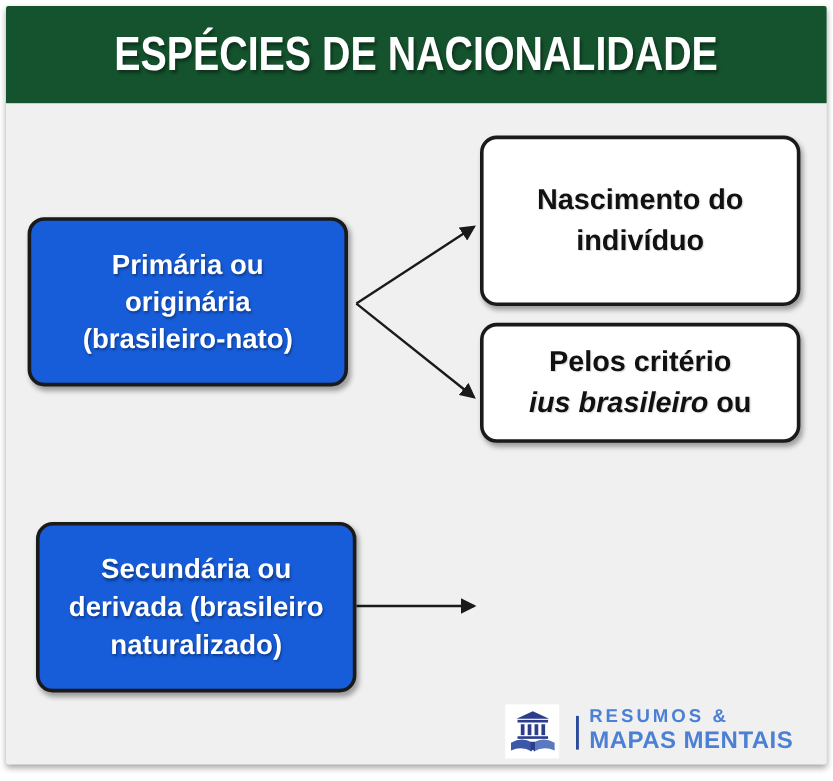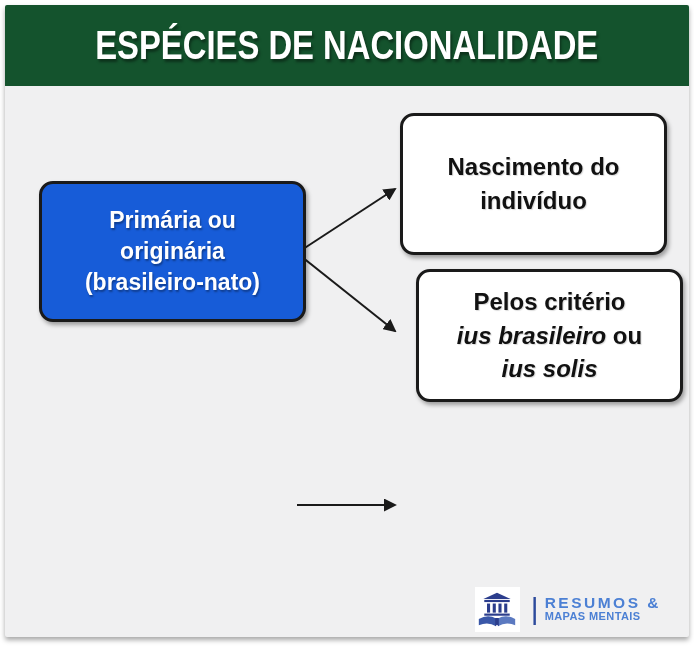--- a/index.html
+++ b/index.html
@@ -53,23 +53,23 @@
     background: #ffffff;
     color: #111111;
     font-weight: bold;
     font-size: 24px;
     line-height: 1.4;
     text-shadow: 1px 1px 1px rgba(0,0,0,0.15);
     padding: 0 22px;
   }
   .italic { font-style: italic; }
 
-  #node-primaria   { left: 34px;  top: 176px; width: 267px; height: 141px; }
+  #node-primaria   { left: 18px;  top: 176px; width: 267px; height: 141px; }
   #node-nascimento { left: 395px; top: 108px; width: 267px; height: 142px; }
-  #node-criterios  { left: 411px; top: 264px; width: 267px; height: 133px; }
+  #node-criterios  { left: 395px; top: 264px; width: 267px; height: 100px; }
   #node-secundaria { left: 25px;  top: 430px; width: 267px; height: 142px; }
   #node-ato        { left: 395px; top: 428px; width: 267px; height: 143px; }
 
   .connector-layer {
     position: absolute; left: 0; top: 0;
     width: 684px; height: 632px;
     pointer-events: none;
   }
 
   .footer {
@@ -108,21 +108,21 @@
   }
   .tagline-block { display: flex; flex-direction: column; line-height: 1.05; }
   .tagline-1 {
     color: #4c80d4;
     font-size: 15.5px;
     font-weight: bold;
     letter-spacing: 2.5px;
   }
   .tagline-2 {
     color: #4c80d4;
-    font-size: 11px;
+    font-size: 20px;
     font-weight: bold;
     letter-spacing: 0.4px;
   }
 </style>
 </head>
 <body>
 
 <div class="card">
 
   <div class="header-banner">
@@ -142,23 +142,26 @@
 
   <div id="node-primaria" class="node node-blue">
     <span>Primária ou originária (brasileiro-nato)</span>
   </div>
 
   <div id="node-nascimento" class="node node-white">
     <span>Nascimento do indivíduo</span>
   </div>
 
   <div id="node-criterios" class="node node-white">
-    <span><span>Pelos critério</span><br><span class="italic">ius brasileiro</span><span> ou</span><br><span class="italic">ius solis</span></span>
+    <span><span>Pelos critério</span><br><span class="italic">ius brasileiro</span><span> ou</span><br></span>
   </div>
 
+  <div id="node-secundaria" class="node node-blue">
+    <span>Secundária ou derivada (brasileiro naturalizado)</span>
+  </div>
 
 
   <div class="footer">
     <div class="logo-icon-box">
       <svg width="40" height="40" viewBox="0 0 44 44" xmlns="http://www.w3.org/2000/svg">
         <path d="M22 4 L37 11 L7 11 Z" fill="#2b3d8c"></path>
         <rect x="8" y="12" width="28" height="2.4" fill="#2b3d8c"></rect>
         <rect x="11" y="16" width="3.4" height="10" fill="#2b3d8c"></rect>
         <rect x="17.3" y="16" width="3.4" height="10" fill="#2b3d8c"></rect>
         <rect x="23.6" y="16" width="3.4" height="10" fill="#2b3d8c"></rect>

